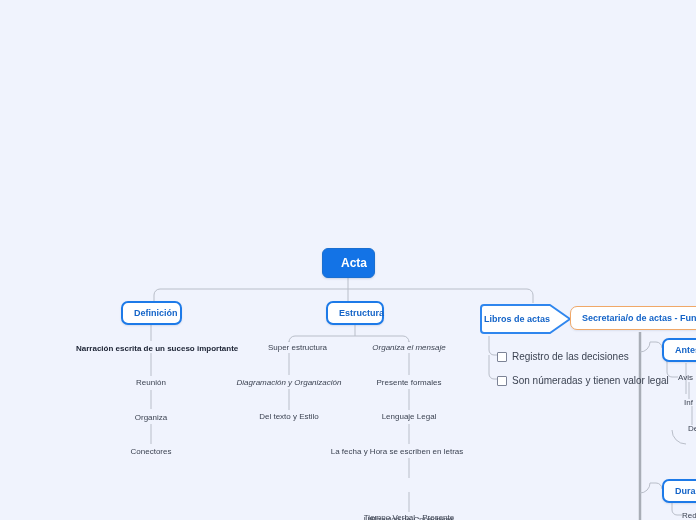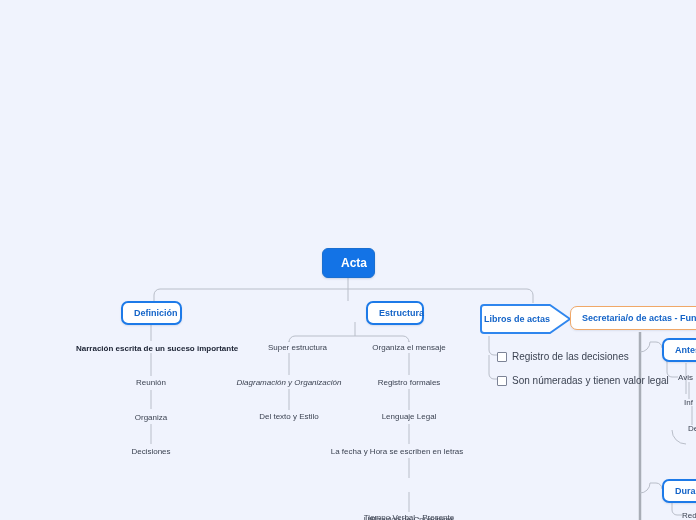--- a/index.html
+++ b/index.html
@@ -123,33 +123,33 @@
   <div class="node root" style="left:322px;top:248px;width:53px;">Acta</div>
 
   <div class="node box1" style="left:121px;top:301px;width:61px;">Definición</div>
 
   <div class="node leaf bold" style="left:76px;top:344px;width:150px;">Narración escrita de un suceso importante</div>
 
   <div class="node leaf" style="left:111px;top:378px;width:80px;">Reunión</div>
 
   <div class="node leaf" style="left:111px;top:413px;width:80px;">Organiza</div>
 
-  <div class="node leaf" style="left:111px;top:447px;width:80px;">Decisiones</div>
+  <div class="node leaf" style="left:111px;top:447px;width:80px;">Conectores</div>
 
-  <div class="node box1" style="left:326px;top:301px;width:58px;margin-left:40px;">Estructura</div>
+  <div class="node box1" style="left:326px;top:301px;width:58px;">Estructura</div>
 
   <div class="node leaf" style="left:234px;top:343px;width:110px;padding-left:17px;">Super estructura</div>
 
   <div class="node leaf" style="left:224px;top:378px;width:130px;font-style:italic;">Diagramación y Organización</div>
 
   <div class="node leaf" style="left:234px;top:412px;width:110px;">Del texto y Estilo</div>
 
-  <div class="node leaf" style="left:354px;top:343px;width:110px;">Organiza el mensaje</div>
+  <div class="node leaf" style="left:354px;top:343px;width:110px;font-style:italic;">Organiza el mensaje</div>
 
-  <div class="node leaf" style="left:354px;top:378px;width:110px;">Registro formales</div>
+  <div class="node leaf" style="left:354px;top:378px;width:110px;">Presente formales</div>
 
   <div class="node leaf" style="left:354px;top:412px;width:110px;">Lenguaje Legal</div>
 
   <div class="node leaf" style="left:322px;top:447px;width:150px;">La fecha y Hora se escriben en letras</div>
 
   <div class="node leaf" style="left:354px;top:481px;width:110px;margin-top:32px;">Tiempo Verbal - Presente</div>
 
   <div class="node leaf" style="left:344px;top:515px;width:130px;">Utilización de Conectores</div>
 
   <div class="arrowbox" style="left:478px;top:303px;">

